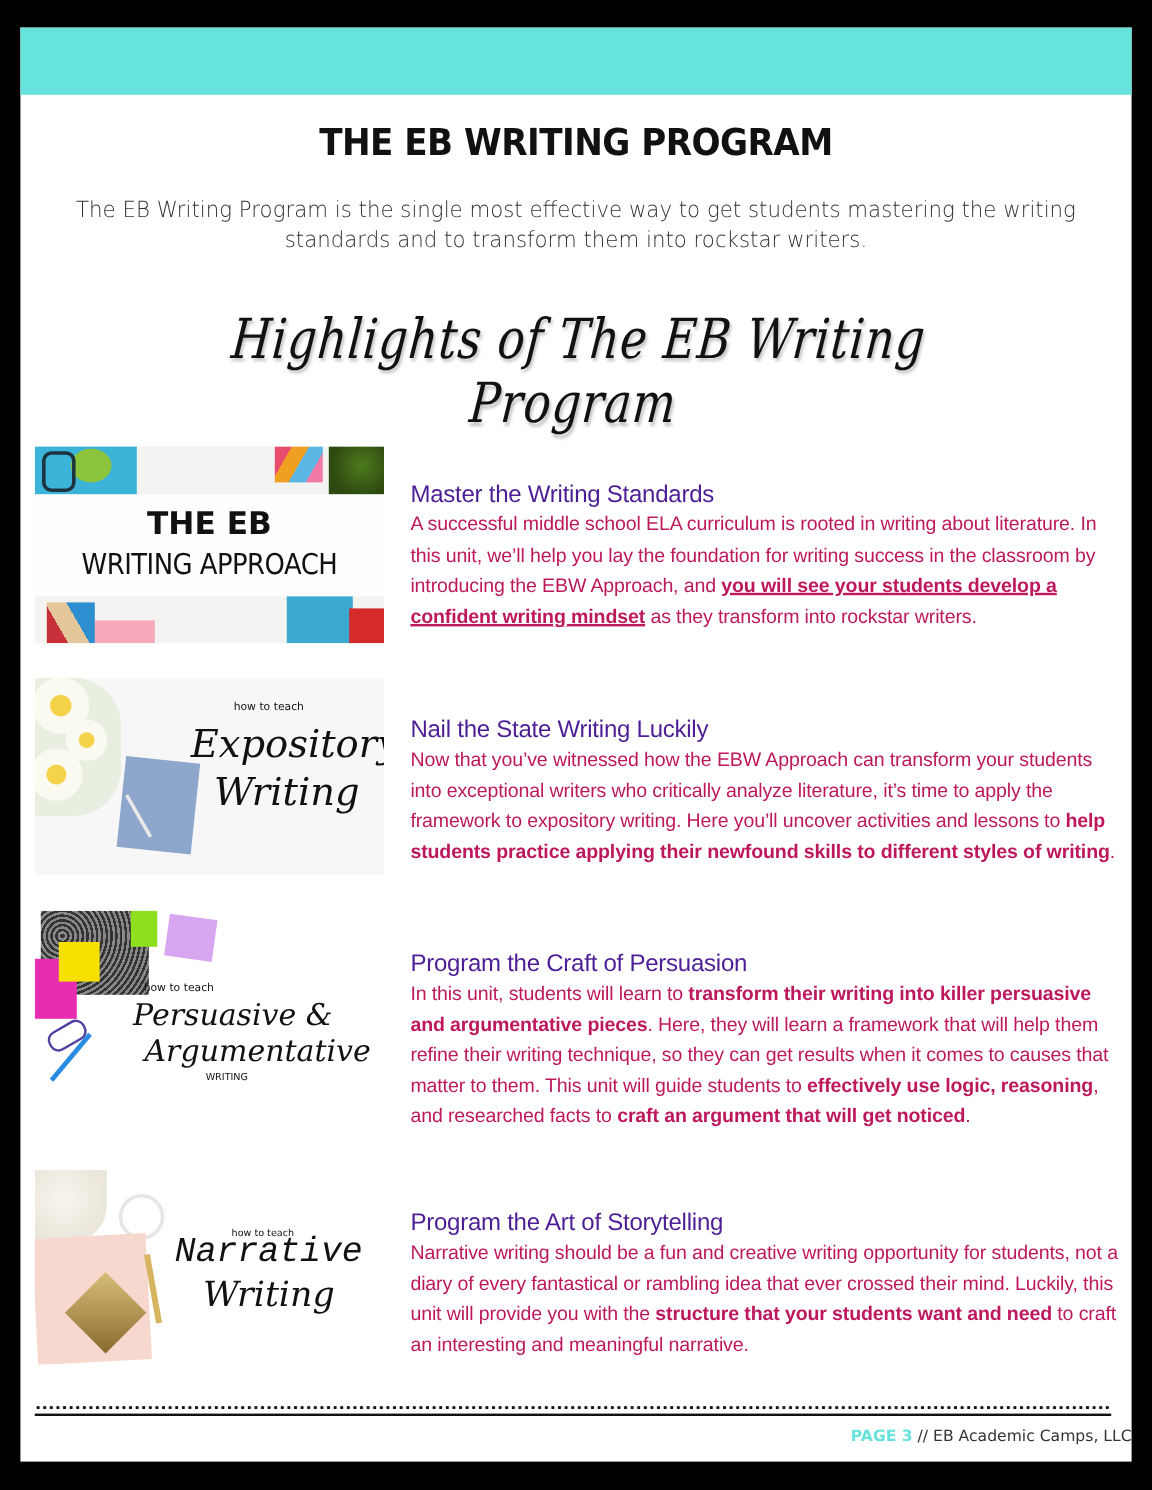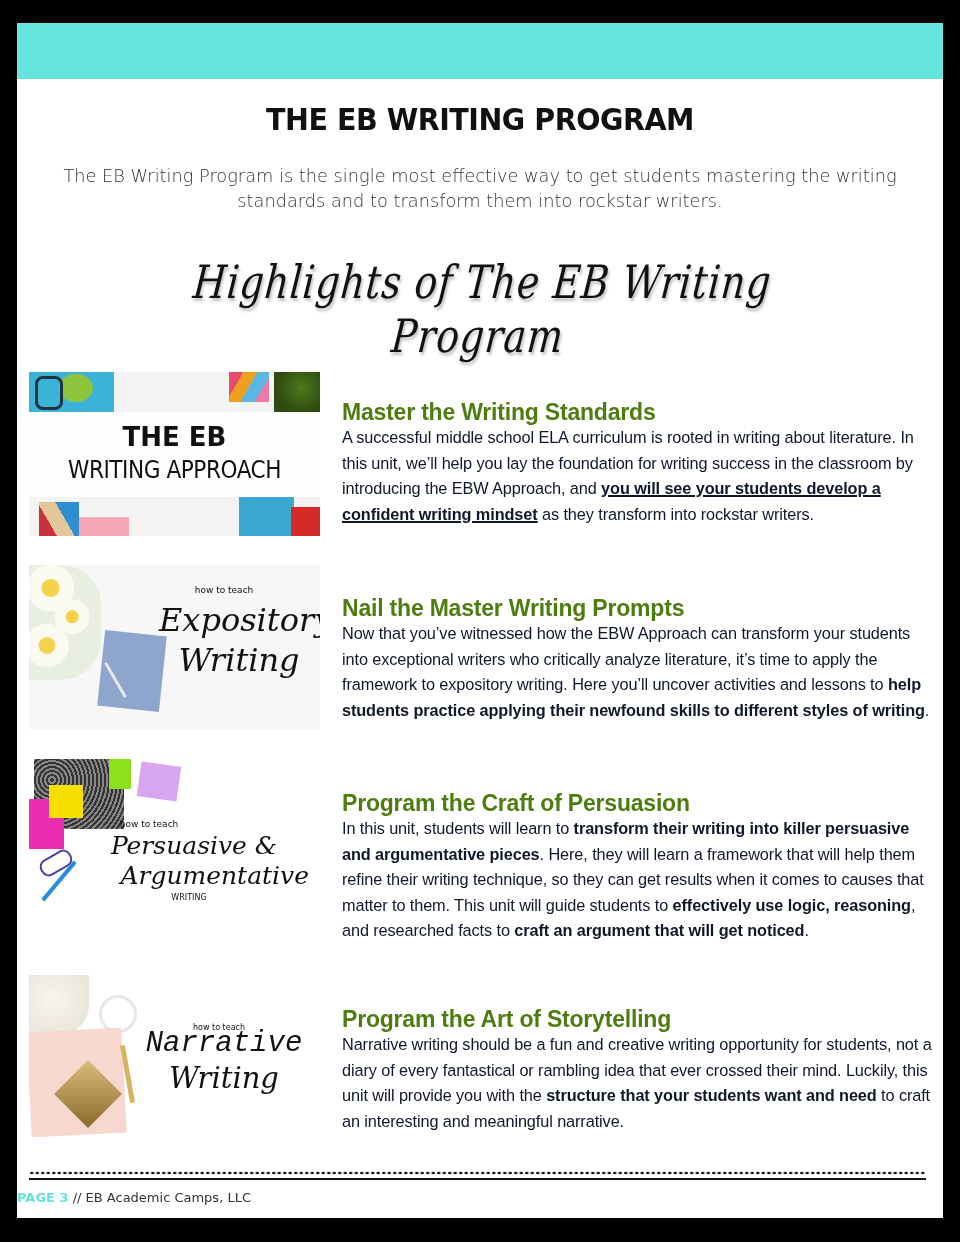--- a/index.html
+++ b/index.html
@@ -35,39 +35,39 @@
   .thumb {
     position: absolute; left: 12px; width: 291px; overflow: hidden; background: #f6f6f4;
   }
   .thumb-caption {
     position: absolute; text-align: center; color: #111;
   }
   .sec-text {
     position: absolute; left: 325px; width: 590px;
   }
   .sec-heading {
-    font-family: "Liberation Sans", sans-serif; font-weight: bold; font-size: 23px; color: #4d7c0f;
+    font-family: "Liberation Sans", sans-serif; font-weight: normal; font-size: 20px; color: #4c1d95;
     line-height: 26px; letter-spacing: -0.2px;
   }
   .sec-body {
-    font-family: "Liberation Sans", sans-serif; font-size: 16.3px; color: #0f172a; line-height: 25.5px;
+    font-family: "Liberation Sans", sans-serif; font-size: 16.3px; color: #be185d; line-height: 25.5px;
     letter-spacing: -0.1px;
   }
   .sec-body b { font-weight: bold; }
   .sec-body u { text-decoration: underline; text-decoration-thickness: 2px; }
   .dotted {
     position: absolute; left: 12px; top: 1148px; width: 897px; height: 4px;
     background-image: radial-gradient(circle, #111 1.4px, transparent 1.6px);
     background-size: 5.5px 4px; background-repeat: repeat-x;
   }
   .solid {
     position: absolute; left: 12px; top: 1155px; width: 897px; height: 2px; background: #111;
   }
   .footer {
-    position: absolute; left: 0; top: 1167px; width: 926px; text-align: left;
+    position: absolute; left: 0; top: 1167px; width: 926px; text-align: right;
     font-family: "DejaVu Sans", sans-serif; font-size: 13px; color: #333;
   }
   .footer .pg { color: #67e3de; font-weight: bold; }
   
   .shape { position: absolute; }
   .band {
     position: absolute; left: 0; width: 100%; background: rgba(255,255,255,0.92);
   }
 </style>
 </head>
@@ -104,21 +104,21 @@
   <div class="section" style="top:542px;">
     <div class="thumb" style="top:0; height:164px; background:#f7f7f7;">
       <div class="shape" style="left:0;top:0;width:72px;height:115px;background:radial-gradient(circle at 30% 20%,#f4d34a 0 8%,#fbfaf0 9% 22%,transparent 23%),radial-gradient(circle at 60% 45%,#f4d34a 0 8%,#fbfaf0 9% 22%,transparent 23%),radial-gradient(circle at 25% 70%,#f4d34a 0 8%,#fbfaf0 9% 22%,transparent 23%),#e9efe0;border-radius:0 40px 40px 0;"></div>
       <div class="shape" style="left:72px;top:68px;width:62px;height:76px;background:#8ea6cc;transform:rotate(6deg);"></div>
       <div class="shape" style="left:85px;top:95px;width:3px;height:40px;background:#e8e8e8;transform:rotate(-30deg);"></div>
       <div class="thumb-caption" style="left:145px;width:100px;top:20px;font-family:'DejaVu Sans',sans-serif;font-size:9px;">how to teach</div>
       <div class="thumb-caption" style="left:130px;width:160px;top:36px;font-family:'DejaVu Serif',serif;font-style:italic;font-size:32px;">Expository</div>
       <div class="thumb-caption" style="left:130px;width:160px;top:76px;font-family:'DejaVu Serif',serif;font-style:italic;font-size:32px;">Writing</div>
     </div>
     <div class="sec-text" style="top:30px;">
-      <div class="sec-heading">Nail the Master Writing Prompts</div>
+      <div class="sec-heading">Nail the State Writing Luckily</div>
       <div class="sec-body"><span>Now that you’ve witnessed how the EBW Approach can transform your students into exceptional writers who critically analyze literature, it’s time to apply the framework to expository writing. Here you’ll uncover activities and lessons to </span><b>help students practice applying their newfound skills to different styles of writing</b><span>.</span></div>
     </div>
   </div>
 
   <div class="section" style="top:736px;">
     <div class="thumb" style="top:0; height:163px; background:#ffffff;">
       <div class="shape" style="left:5px;top:0;width:90px;height:70px;background:repeating-radial-gradient(circle at 20% 30%,#333 0 2px,#888 2px 4px);"></div>
       <div class="shape" style="left:0;top:40px;width:35px;height:50px;background:#e82db0;"></div>
       <div class="shape" style="left:20px;top:26px;width:34px;height:33px;background:#f7e000;"></div>
       <div class="shape" style="left:80px;top:0;width:22px;height:30px;background:#8fe01c;"></div>

